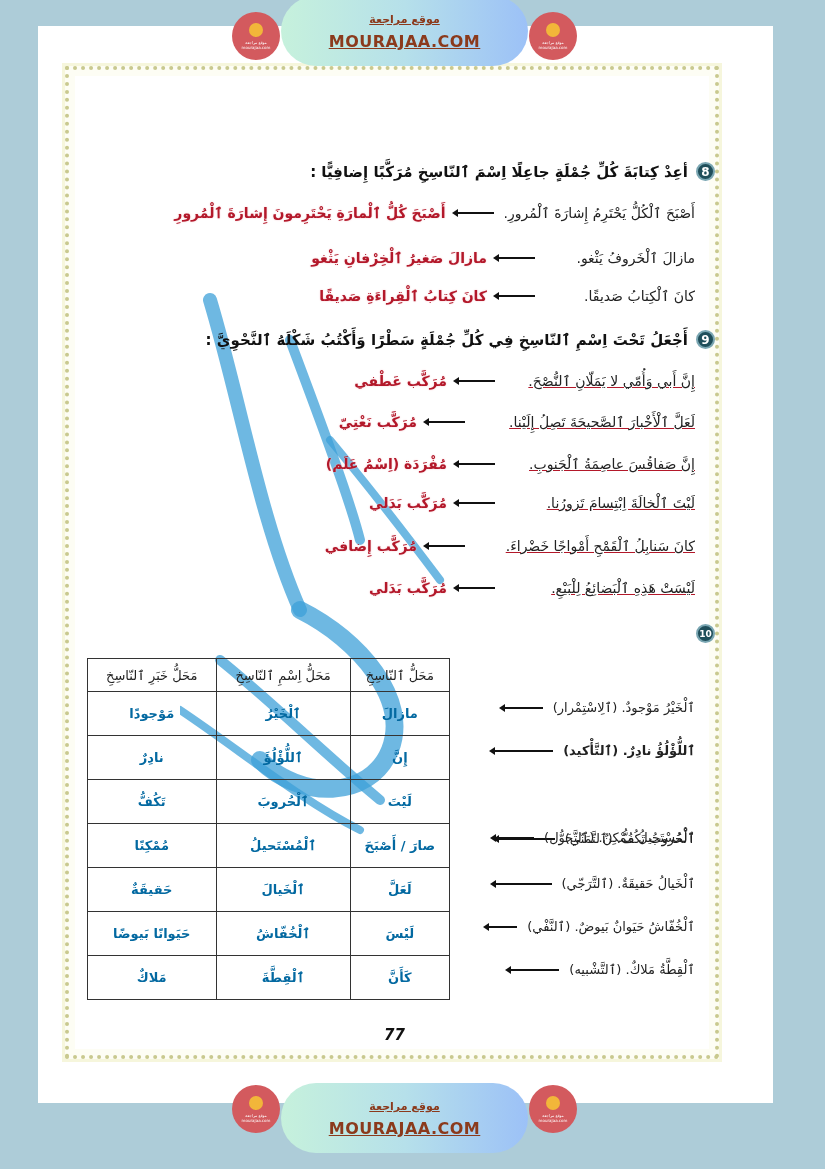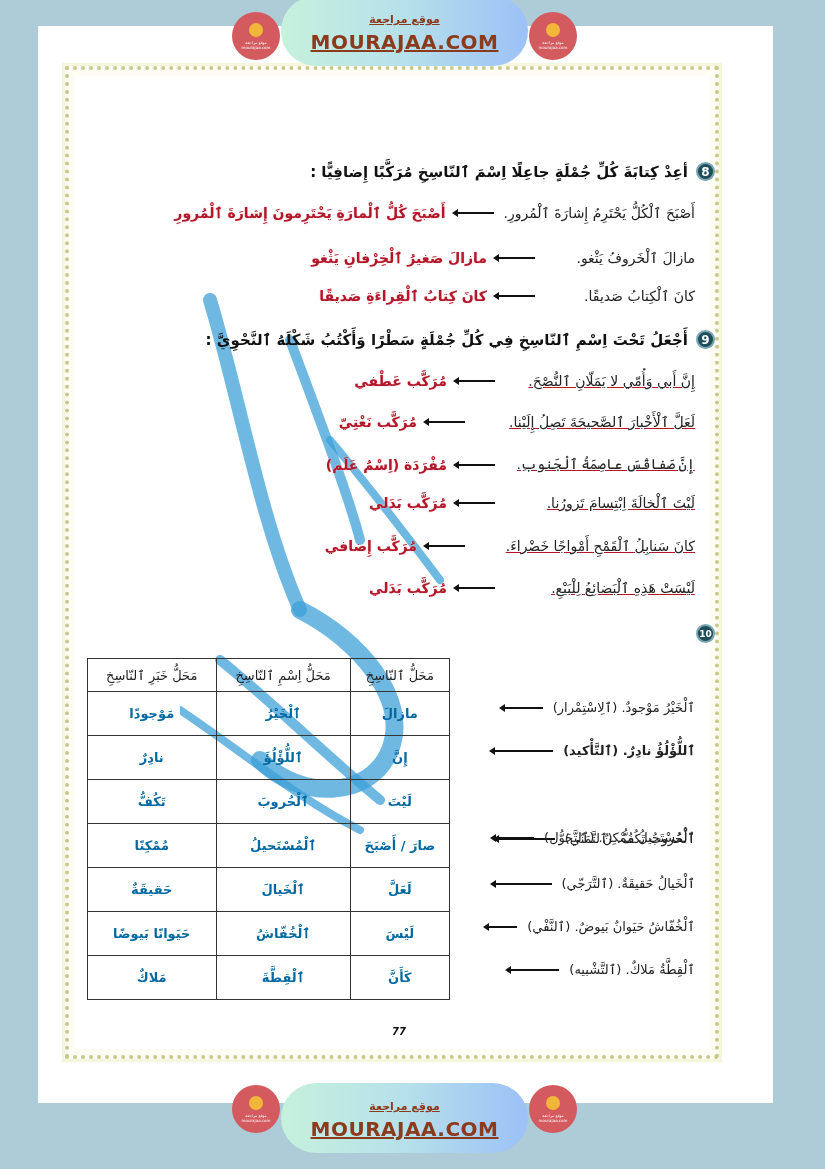--- a/index.html
+++ b/index.html
@@ -26,21 +26,21 @@
   .banner {
     position: absolute; left: 281px; width: 247px; height: 70px;
     border-radius: 35px;
     background: linear-gradient(90deg, #c6f1dc 0%, #b6e0ea 50%, #9cc1f7 100%);
     display: flex; flex-direction: column; align-items: center; justify-content: center;
     color: #8b3a1c; font-weight: bold; text-decoration: underline;
   }
   .banner.top { top: -4px; }
   .banner.bottom { top: 1083px; }
   .banner .ar { font-size: 11px; line-height: 22px; direction: rtl; }
-  .banner .en { font-size: 20px; line-height: 22px; letter-spacing: 0.5px; }
+  .banner .en { font-size: 16px; line-height: 22px; letter-spacing: 0.5px; }
   .logo {
     position: absolute; width: 48px; height: 48px; border-radius: 50%;
     background: #d35a5e;
     display: flex; flex-direction: column; align-items: center; justify-content: center;
   }
   .logo .book {
     width: 14px; height: 14px; border-radius: 50%; background: #f2b63a; margin-bottom: 3px;
   }
   .logo .txt { font-size: 4px; color: #fff; line-height: 5px; text-align: center; }
   .logo.tl { left: 232px; top: 12px; }
@@ -89,21 +89,21 @@
   .trow {
     position: absolute; right: 130px; font-size: 13px; color: #222; white-space: nowrap;
     display: flex; align-items: center;
   }
   .trow .arrow { display: inline-block; height: 2px; background: #111; position: relative; margin-right: 10px; }
   .trow .arrow::after {
     content: ""; position: absolute; left: -4px; top: -3px;
     border-right: 6px solid #111; border-top: 4px solid transparent; border-bottom: 4px solid transparent;
   }
   .page-num {
-    position: absolute; left: 392px; top: 1026px; font-size: 10px; font-weight: bold; font-style: italic; color: #111;
+    position: absolute; left: 384px; top: 1026px; font-size: 15px; font-weight: bold; font-style: italic; color: #111;
   }
 </style>
 </head>
 <body>
 
 <div class="page"></div>
 
 <div class="frame">
     <div class="frame-inner"></div>
   </div>
@@ -162,21 +162,21 @@
     <span class="sentence u" style="width:190px;">إِنَّ أَبي وَأُمّي لا يَمَلّانِ ٱلنُّصْحَ.</span>
     <span class="arrow"></span>
     <span class="answer">مُرَكَّب عَطْفي</span>
   </div>
   <div class="row" style="top:414px;">
     <span class="sentence u" style="width:220px;">لَعَلَّ ٱلْأَخْبارَ ٱلصَّحيحَةَ تَصِلُ إِلَيْنا.</span>
     <span class="arrow"></span>
     <span class="answer">مُرَكَّب نَعْتِيّ</span>
   </div>
   <div class="row" style="top:456px;">
-    <span class="sentence u" style="width:190px;font-family:Liberation Serif, serif;">إِنَّ صَفاقُسَ عاصِمَةُ ٱلْجَنوبِ.</span>
+    <span class="sentence u" style="width:190px;">إِنَّ صَفاقُسَ عاصِمَةُ ٱلْجَنوبِ.</span>
     <span class="arrow"></span>
     <span class="answer">مُفْرَدَة (اِسْمُ عَلَم)</span>
   </div>
   <div class="row" style="top:495px;">
     <span class="sentence u" style="width:190px;">لَيْتَ ٱلْخالَةَ اِبْتِسامَ تَزورُنا.</span>
     <span class="arrow"></span>
     <span class="answer">مُرَكَّب بَدَلي</span>
   </div>
   <div class="row" style="top:538px;">
     <span class="sentence u" style="width:220px;">كانَ سَنابِلُ ٱلْقَمْحِ أَمْواجًا خَضْراءَ.</span>

